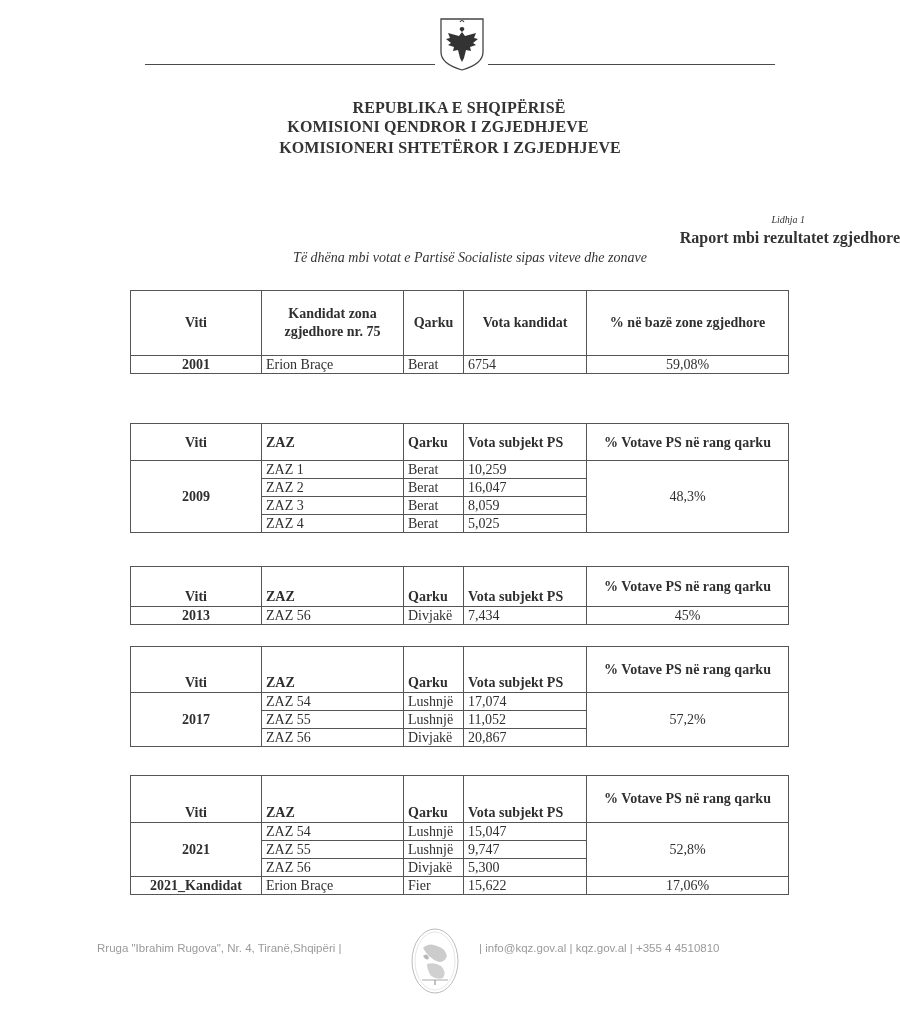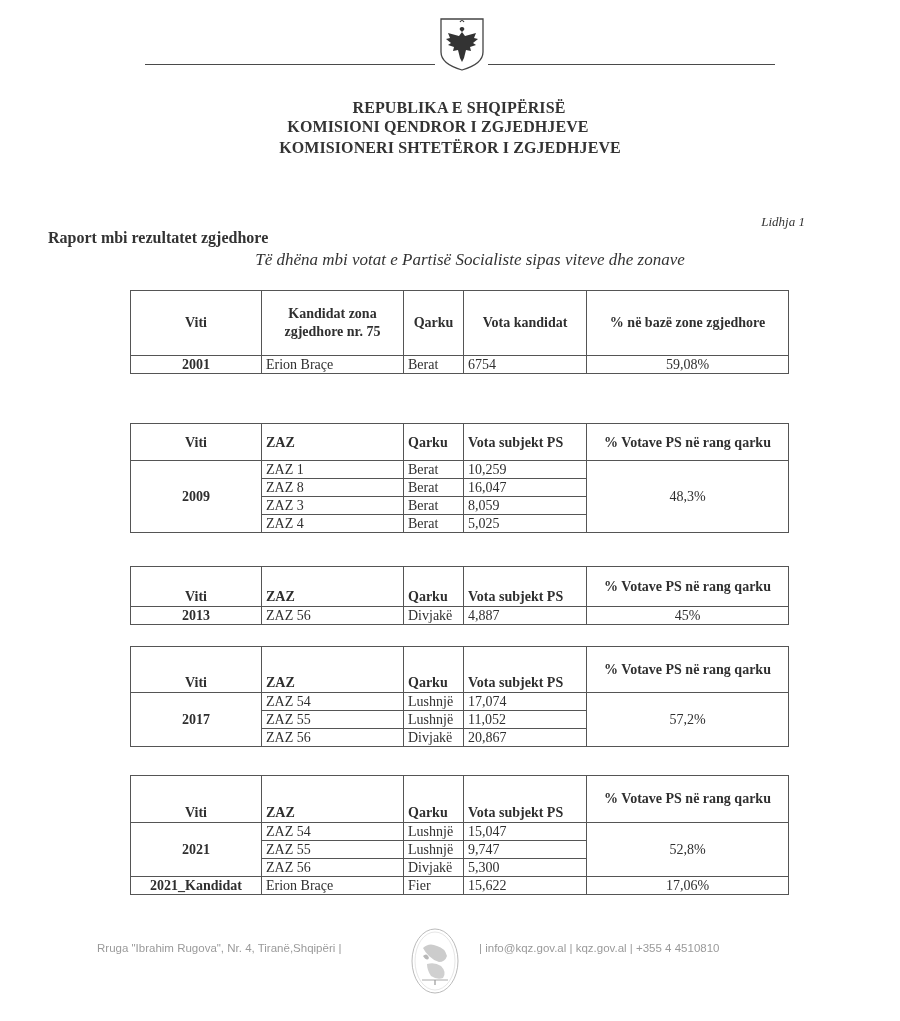--- a/index.html
+++ b/index.html
@@ -16,29 +16,29 @@
     .rule.left { left: 145px; width: 290px; }
     .rule.right { left: 488px; width: 287px; }
     .hdr {
       position: absolute; left: 0; width: 900px; text-align: center;
       font-weight: bold; font-size: 16px; color: #333; letter-spacing: 0.1px;
     }
     .hdr1 { top: 99px; left: 9px; }
     .hdr2 { top: 118px; left: -12px; }
     .hdr3 { top: 139px; left: 0px; }
     .lidhja {
-      position: absolute; top: 214px; right: 95px; font-style: italic; font-size: 13px; color: #333;
+      position: absolute; top: 214px; right: 95px; font-style: italic; font-size: 10px; color: #333;
     }
     .title {
-      position: absolute; top: 229px; left: 0; width: 900px; text-align: left;
+      position: absolute; top: 229px; left: 0; width: 900px; text-align: right;
       font-weight: bold; font-size: 16px; color: #333; padding-left: 48px; box-sizing: border-box;
     }
     .subtitle {
       position: absolute; top: 250px; left: 0; width: 900px; text-align: center;
-      font-style: italic; font-size: 17px; color: #333; padding-left: 40px; box-sizing: border-box;
+      font-style: italic; font-size: 14px; color: #333; padding-left: 40px; box-sizing: border-box;
     }
     table.t {
       position: absolute; left: 130px; width: 658px;
       border-collapse: collapse; table-layout: fixed;
       font-size: 14px; color: #2f2f2f;
     }
     table.t td, table.t th {
       border: 1.5px solid #555; padding: 0 4px; height: 17px; line-height: 17px;
       overflow: hidden; white-space: nowrap;
     }
@@ -132,21 +132,21 @@
     <th class="ctr">% Votave PS në rang  qarku</th>
   </tr>
   <tr>
     <td class="ctr bold" rowspan="4">2009</td>
     <td class="lft">ZAZ 1</td>
     <td class="lft">Berat</td>
     <td class="rgt">10,259</td>
     <td class="ctr" rowspan="4">48,3%</td>
   </tr>
   <tr>
-    <td class="lft">ZAZ 8</td>
+    <td class="lft">ZAZ 2</td>
     <td class="lft">Berat</td>
     <td class="rgt">16,047</td>
   </tr>
   <tr>
     <td class="lft">ZAZ 3</td>
     <td class="lft">Berat</td>
     <td class="rgt">8,059</td>
   </tr>
   <tr>
     <td class="lft">ZAZ 4</td>
@@ -169,21 +169,21 @@
     <th class="ctr">Viti</th>
     <th class="lft">ZAZ</th>
     <th class="lft">Qarku</th>
     <th class="lft">Vota subjekt PS</th>
     <th class="ctr pct">% Votave PS në rang  qarku</th>
   </tr>
   <tr>
     <td class="ctr bold">2013</td>
     <td class="lft">ZAZ 56</td>
     <td class="lft">Divjakë</td>
-    <td class="rgt">4,887</td>
+    <td class="rgt">7,434</td>
     <td class="ctr">45%</td>
   </tr>
 </tbody>
   </table>
 
 <table class="t" id="t4">
   <colgroup>
       <col class="c1">
       <col class="c2">
       <col class="c3">

